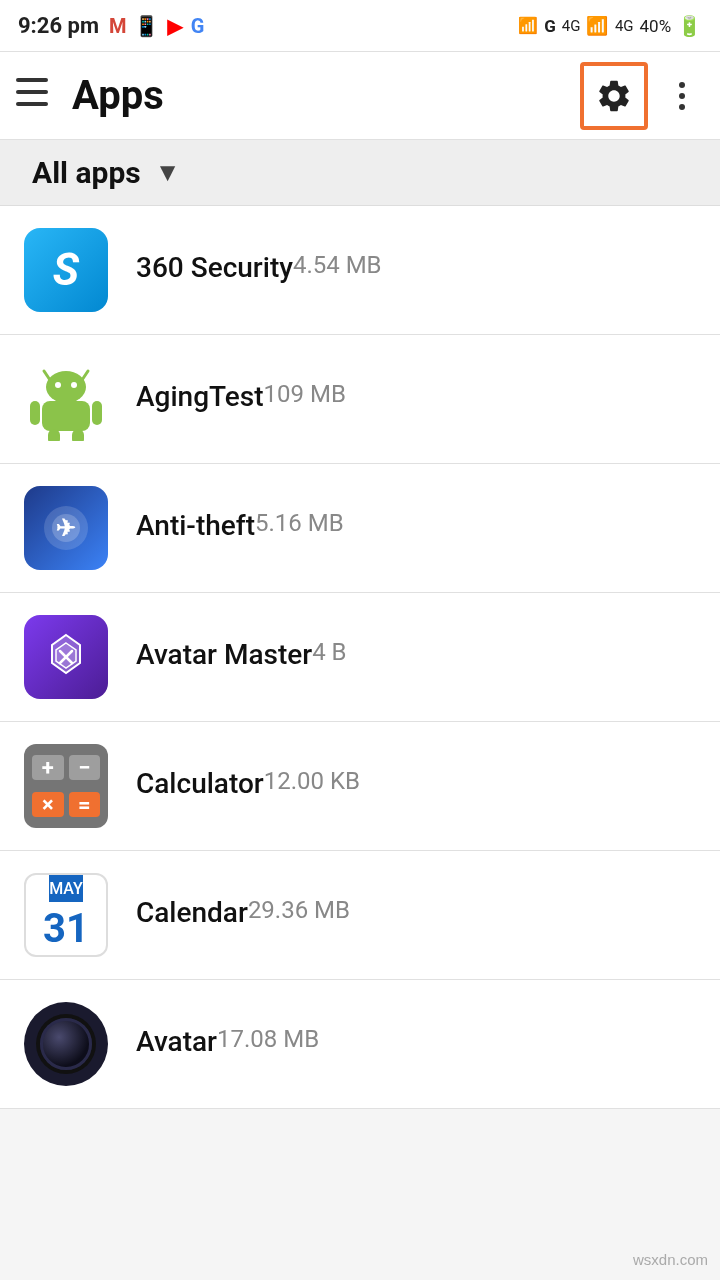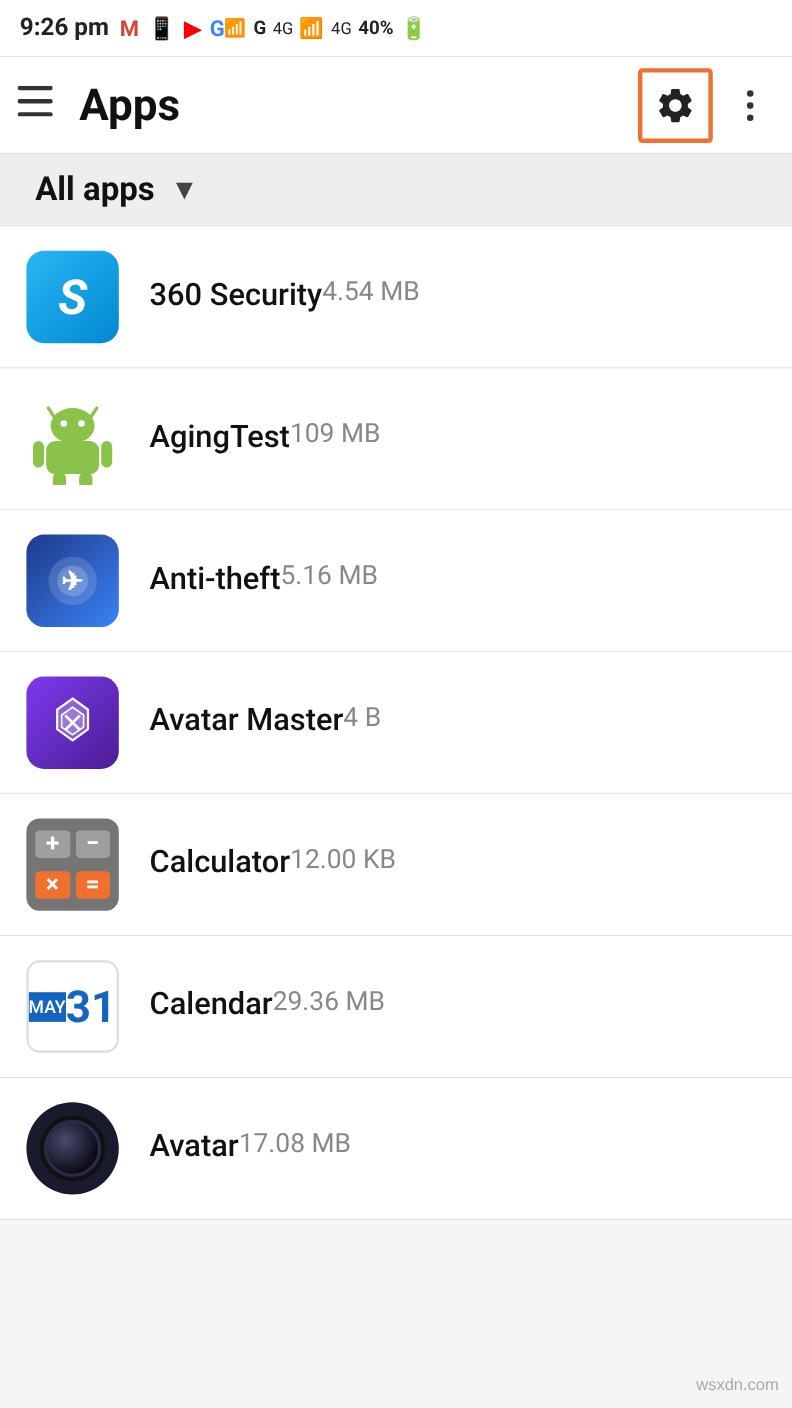--- a/index.html
+++ b/index.html
@@ -11,20 +11,21 @@
       font-family: 'Roboto', Arial, sans-serif;
       overflow-x: hidden;
     }
 
     
     .status-bar {
       background: #fff;
       height: 52px;
       display: flex;
       align-items: center;
+      justify-content: space-between;
       padding: 0 18px;
       border-bottom: 1px solid #e0e0e0;
     }
     .status-left {
       display: flex;
       align-items: center;
       gap: 10px;
       font-size: 22px;
       font-weight: bold;
       color: #222;
@@ -39,21 +40,21 @@
     .youtube-icon { color: #ff0000; font-size: 20px; }
     .google-icon { color: #4285f4; font-size: 20px; font-weight: bold; }
     .status-right {
       display: flex;
       align-items: center;
       gap: 6px;
       font-size: 18px;
       color: #222;
     }
     .signal-bars { font-size: 16px; color: #333; }
-    .battery-text { font-size: 17px; font-weight: 700; }
+    .battery-text { font-size: 17px; font-weight: 400; }
 
     
     .app-bar {
       background: #fff;
       height: 88px;
       display: flex;
       align-items: center;
       padding: 0 16px;
       justify-content: space-between;
       border-bottom: 1px solid #e0e0e0;
@@ -354,21 +355,21 @@
       <div style="background:#f07030;border-radius:4px;display:flex;align-items:center;justify-content:center;color:#fff;font-size:22px;font-weight:bold;">×</div>
       <div style="background:#f07030;border-radius:4px;display:flex;align-items:center;justify-content:center;color:#fff;font-size:22px;font-weight:bold;">=</div>
     </div>
     <div class="app-info">
       <span class="app-name">Calculator</span>
       <span class="app-size">12.00 KB</span>
     </div>
   </div>
 
   <div class="app-item">
-    <div class="app-icon-wrap" style="width:84px;height:84px;border-radius:12px;overflow:hidden;border:2px solid #ddd;display:flex;flex-direction:row;background:#fff;">
+    <div class="app-icon-wrap" style="width:84px;height:84px;border-radius:12px;overflow:hidden;border:2px solid #ddd;display:flex;flex-direction:column;background:#fff;">
       <div style="background:#1565c0;color:#fff;text-align:center;font-size:16px;padding:4px 0;font-weight:500;">MAY</div>
       <div style="flex:1;display:flex;align-items:center;justify-content:center;font-size:40px;font-weight:bold;color:#1565c0;text-align:center;">31</div>
     </div>
     <div class="app-info">
       <span class="app-name">Calendar</span>
       <span class="app-size">29.36 MB</span>
     </div>
   </div>
 
   <div class="app-item">

